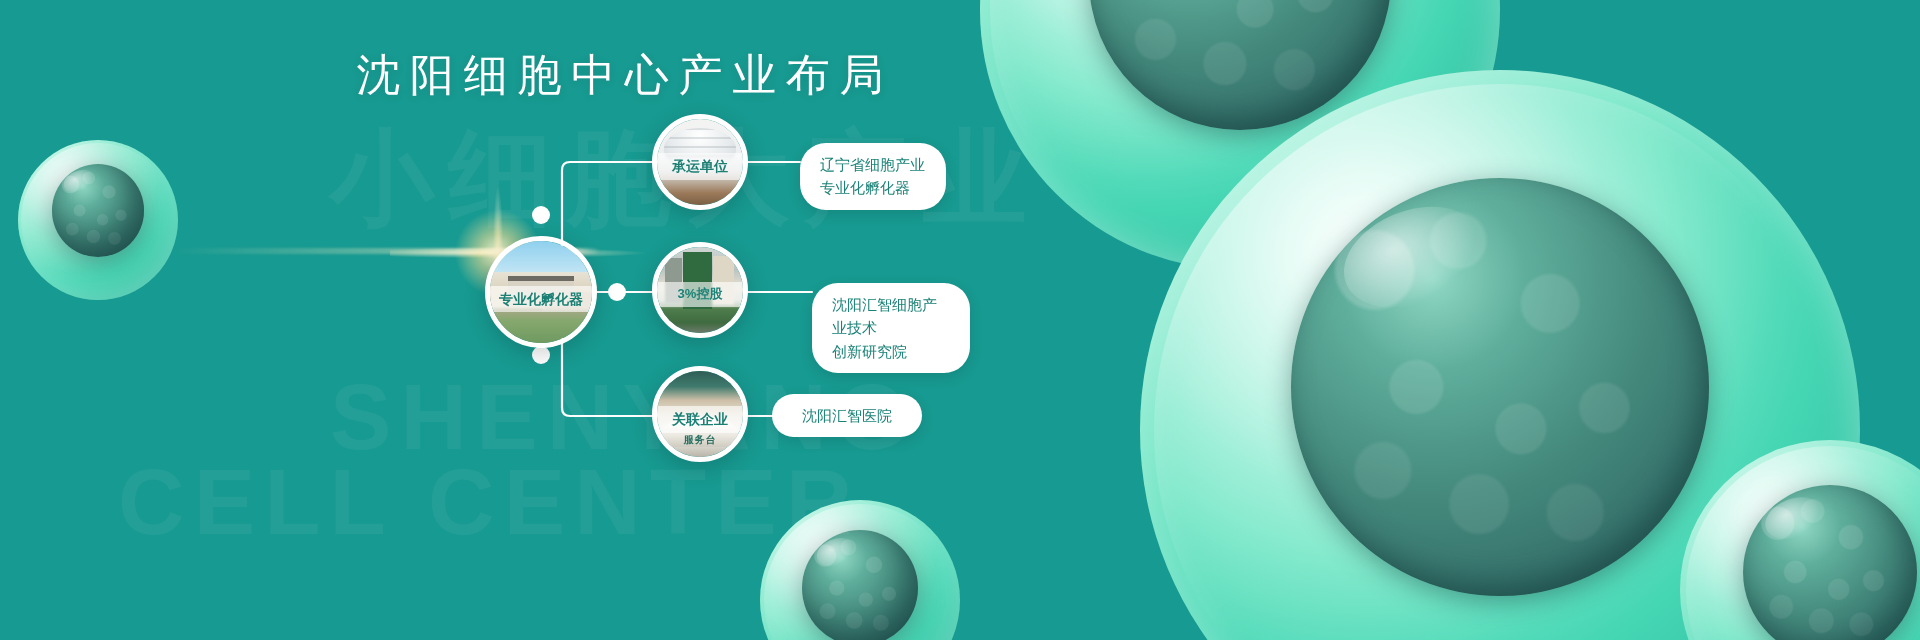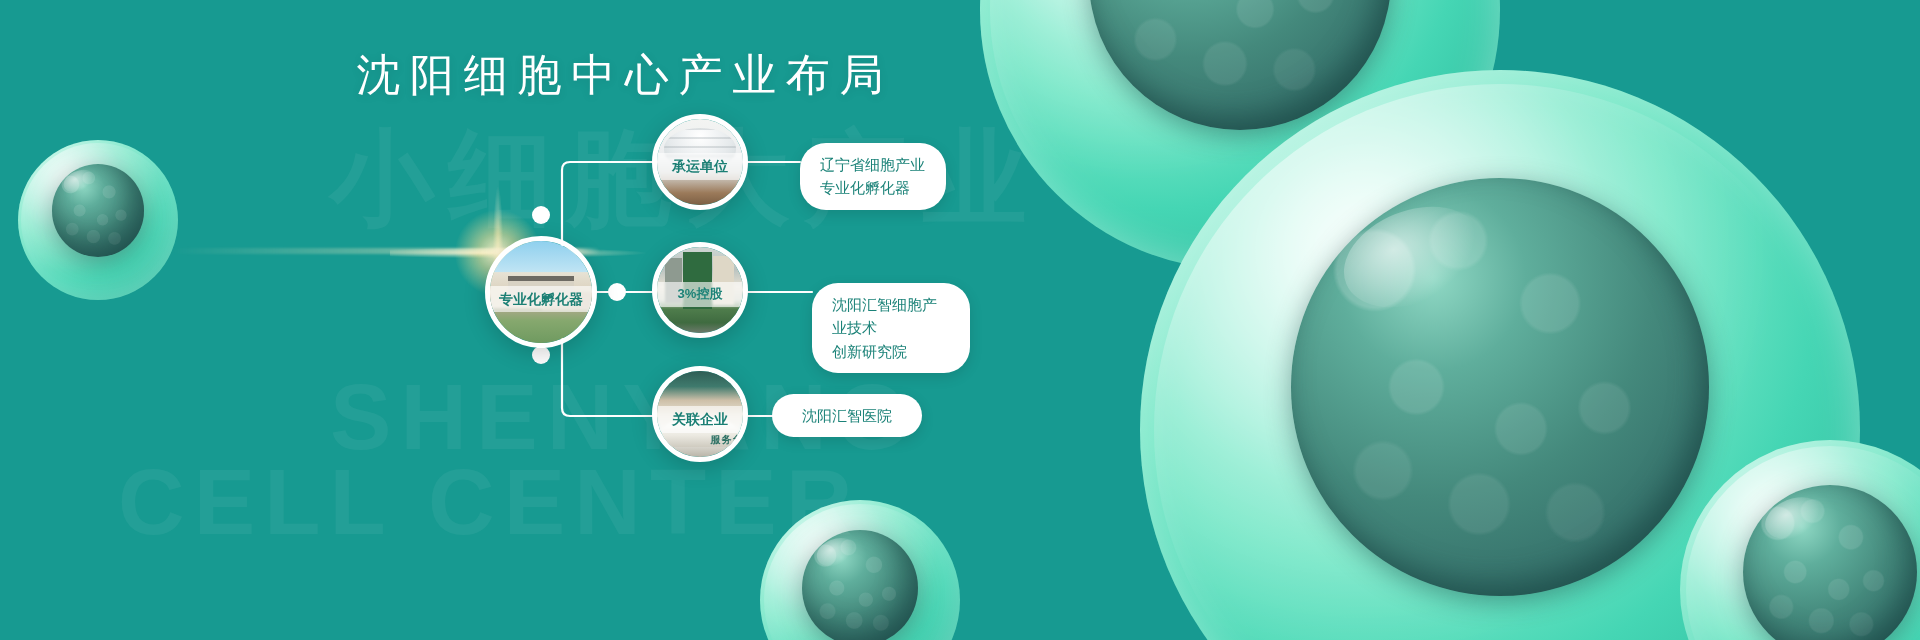--- a/index.html
+++ b/index.html
@@ -178,21 +178,21 @@
   .ph-reception {
     background:
       linear-gradient(to bottom, #2f5d55 0%, #3f7a6d 18%, #cdbfa8 34%, #e9e4d8 52%, #f2f1ec 68%, #dcdad2 86%, #b9b4a8 100%);
   }
   .ph-reception::after{
     content:"";position:absolute;left:6%;top:54%;width:88%;height:34%;border-radius:50% 50% 8% 8%;
     background:linear-gradient(to bottom,#ffffff 0%, #eceae2 60%, #cfcbc0 100%);
   }
   .sub-caption{
     position:absolute;left:0;right:0;bottom:12%;
-    text-align:right;color:#2a6f62;font-size:10px;font-weight:700;letter-spacing:.08em;
+    text-align:center;color:#2a6f62;font-size:10px;font-weight:700;letter-spacing:.08em;
   }
 
   
   .pill {
     position: absolute;
     background: #ffffff;
     border-radius: 26px;
     color: #1b8278;
     font-size: 15px;
     line-height: 1.55;

